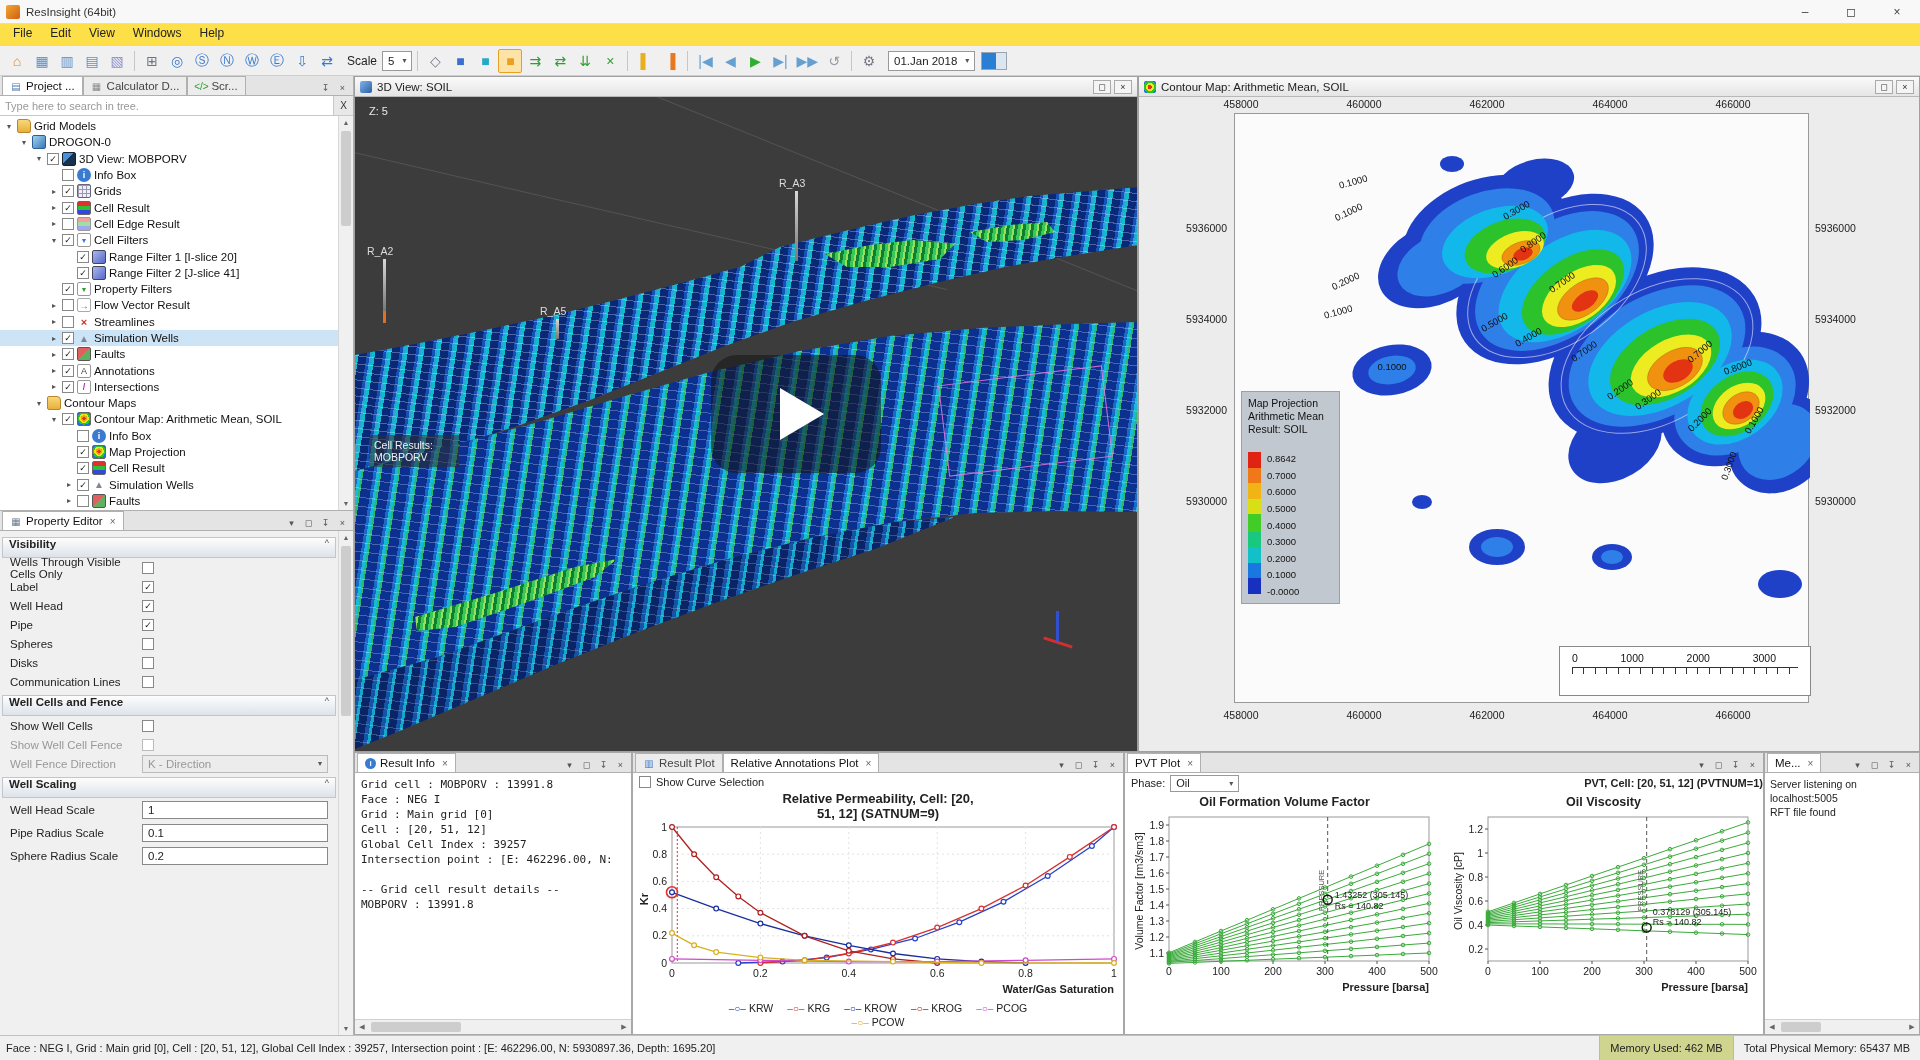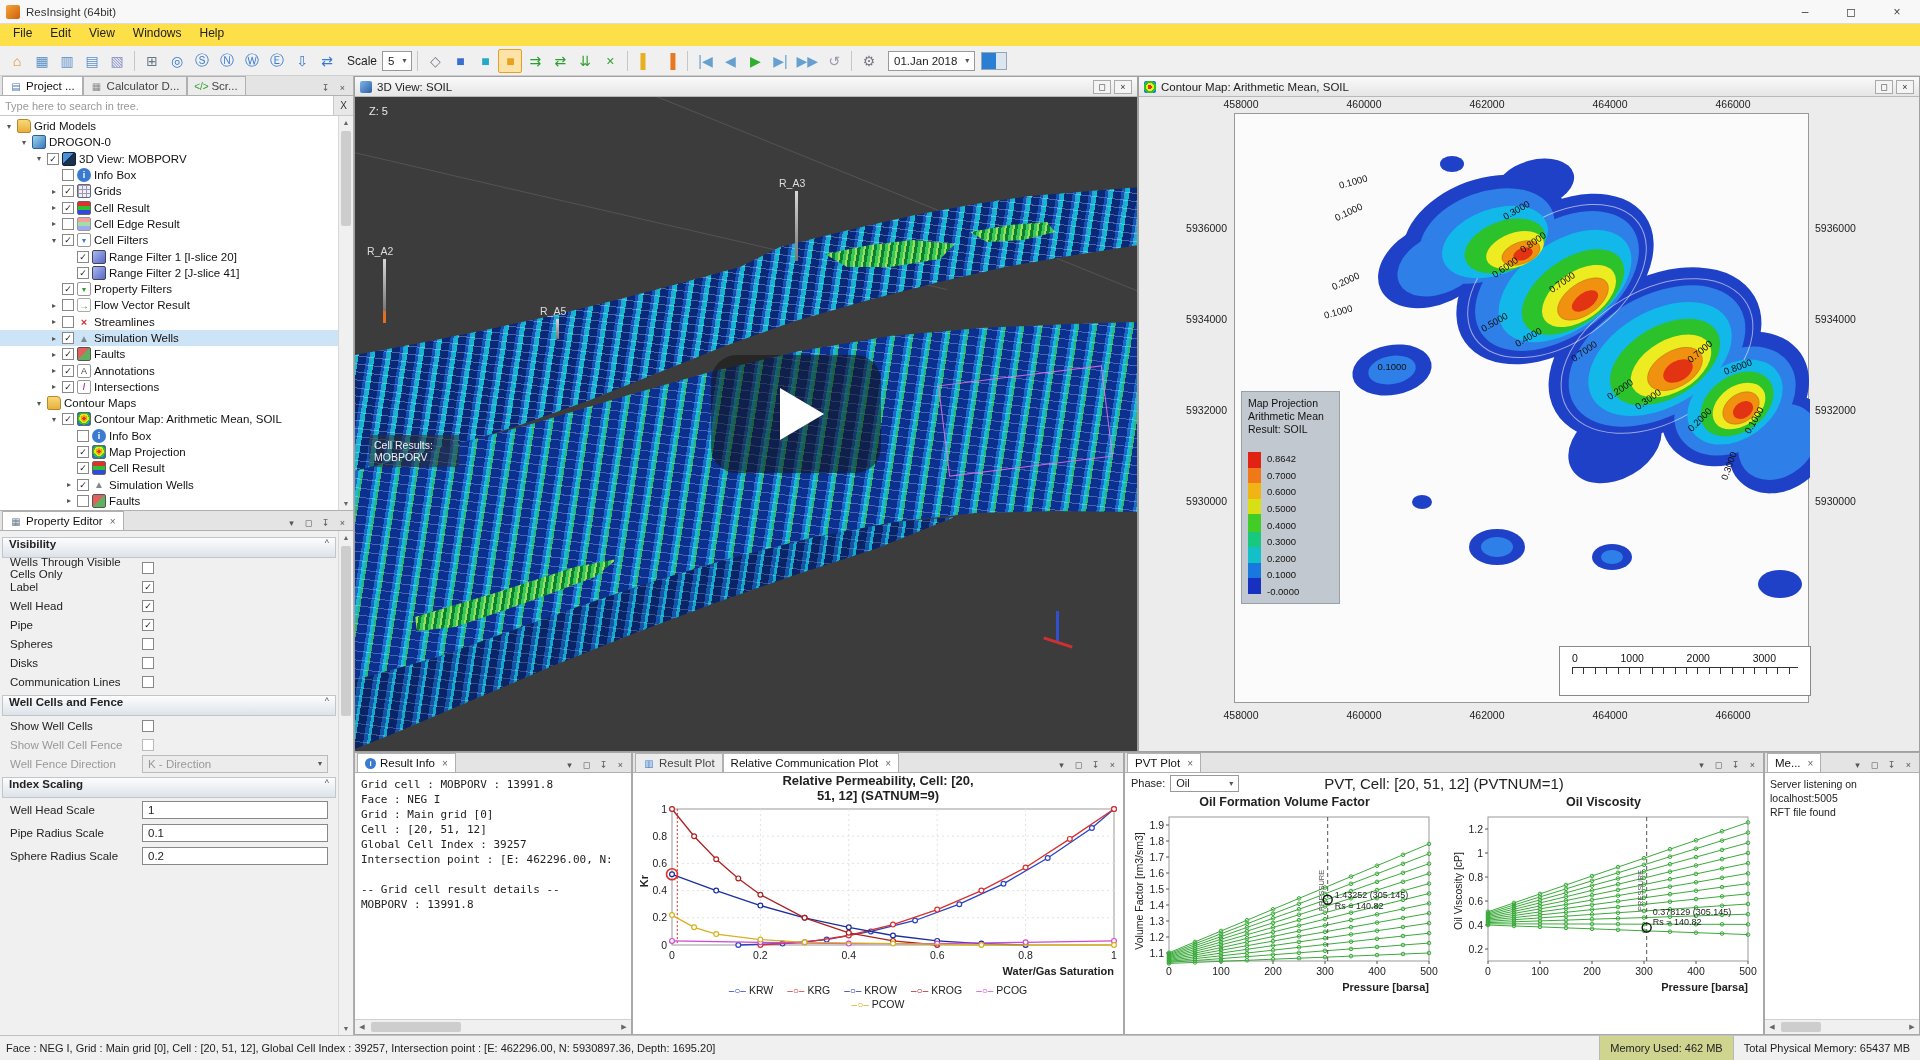--- a/index.html
+++ b/index.html
@@ -152,21 +152,21 @@
 #messages{left:1764px;width:156px}
 .ri-body{flex:1;background:#fff;font-family:"DejaVu Sans Mono","Liberation Mono",monospace;font-size:11px;padding:4px 6px;line-height:15px;white-space:pre;overflow:hidden}
 .rp-body{flex:1;background:#fff;display:flex;flex-direction:column;overflow:hidden}
 .rp-controls{height:18px;display:flex;align-items:center;gap:5px;padding:2px 6px;font-size:11px}
 .rp-title{text-align:center;font-weight:bold;font-size:13px;line-height:15px}
 .rp-leg-row{display:flex;justify-content:center;gap:14px;font-size:10.5px;margin-top:2px}
 .rp-leg-item{display:flex;align-items:center;gap:3px}
 .rp-leg-marker{font-size:10px}
 .pvt-controls{height:20px;display:flex;align-items:center;gap:5px;padding:0 6px;font-size:11px;position:relative}
 .pvt-phase{flex:none;width:69px;height:17px;background:#fff}
-.pvt-title{position:absolute;left:0;right:0;text-align:center;font-weight:normal;font-size:15px;pointer-events:none}
+.pvt-title{position:absolute;left:0;right:0;text-align:right;font-weight:bold;font-size:11px;pointer-events:none}
 .pvt-charts{display:flex;flex:1;background:#fff}
 .pvt-chart{width:320px;display:flex;flex-direction:column;align-items:center}
 .pvt-chart-title{font-weight:bold;font-size:12.5px;height:16px;margin-top:2px}
 .msg-body{flex:1;background:#fff;font-size:10.5px;padding:4px 5px;line-height:14px;overflow:hidden}
 
 .statusbar{position:absolute;left:0;bottom:0;right:0;height:25px;background:#f0f0f0;border-top:1px solid #c0c0c0;display:flex;align-items:center;font-size:11px;padding-left:6px}
 .sb-right{margin-left:auto;display:flex;height:100%;align-items:stretch}
 .sb-mem{display:flex;align-items:center;padding:0 10px;background:#cfd48f;border-left:1px solid #b8b8b8}
 .sb-total{display:flex;align-items:center;padding:0 10px;border-left:1px solid #b8b8b8}
 </style>
@@ -476,21 +476,21 @@
             <span class="pe-cb dis"></span>
           </div>
           <div class="pe-row">
             <span class="pe-label dis">Well Fence Direction</span>
             <span class="pe-select dis">
               <span>K - Direction</span>
               <span class="dd-arrow">▾</span>
             </span>
           </div>
           <div class="pe-sec">
-            <span>Index Scaling</span>
+            <span>Well Scaling</span>
             <span class="pe-sec-chev">^</span>
           </div>
           <div class="pe-row input-row">
             <span class="pe-label">Well Head Scale</span>
             <span class="pe-input">1</span>
           </div>
           <div class="pe-row input-row">
             <span class="pe-label">Pipe Radius Scale</span>
             <span class="pe-input">0.1</span>
           </div>
@@ -722,31 +722,35 @@
   </div>
 </div>
 
 <div class="panel" id="relperm">
   <div class="ptabbar">
     <span class="ptab">
       <span class="ticon" style="color:#3a7bd0">▥</span>
       <span>Result Plot</span>
     </span>
     <span class="ptab active">
-      <span>Relative Communication Plot</span>
+      <span>Relative Annotations Plot</span>
       <span class="tab-close">×</span>
     </span>
     <span class="dock-btns">
         <span class="dock-btn">▾</span>
         <span class="dock-btn">◻</span>
         <span class="dock-btn">↧</span>
         <span class="dock-btn">×</span>
       </span>
   </div>
   <div class="rp-body">
+    <div class="rp-controls">
+      <span class="pe-cb"></span>
+      <span>Show Curve Selection</span>
+    </div>
     <div class="rp-title">Relative Permeability, Cell: [20,</div>
     <div class="rp-title">51, 12] (SATNUM=9)</div>
     <div id="relperm-svg" style="margin-left:3px"><svg width="486" height="176">
           <rect x="36" y="6" width="442" height="136" fill="#fff" stroke="#999"></rect>
           <line x1="124.4" y1="6" x2="124.4" y2="142" stroke="#e2e2e2" stroke-dasharray="2,3"></line>
           <line x1="36" y1="33.2" x2="478" y2="33.2" stroke="#e2e2e2" stroke-dasharray="2,3"></line>
           <line x1="212.8" y1="6" x2="212.8" y2="142" stroke="#e2e2e2" stroke-dasharray="2,3"></line>
           <line x1="36" y1="60.4" x2="478" y2="60.4" stroke="#e2e2e2" stroke-dasharray="2,3"></line>
           <line x1="301.2" y1="6" x2="301.2" y2="142" stroke="#e2e2e2" stroke-dasharray="2,3"></line>
           <line x1="36" y1="87.6" x2="478" y2="87.6" stroke="#e2e2e2" stroke-dasharray="2,3"></line>

